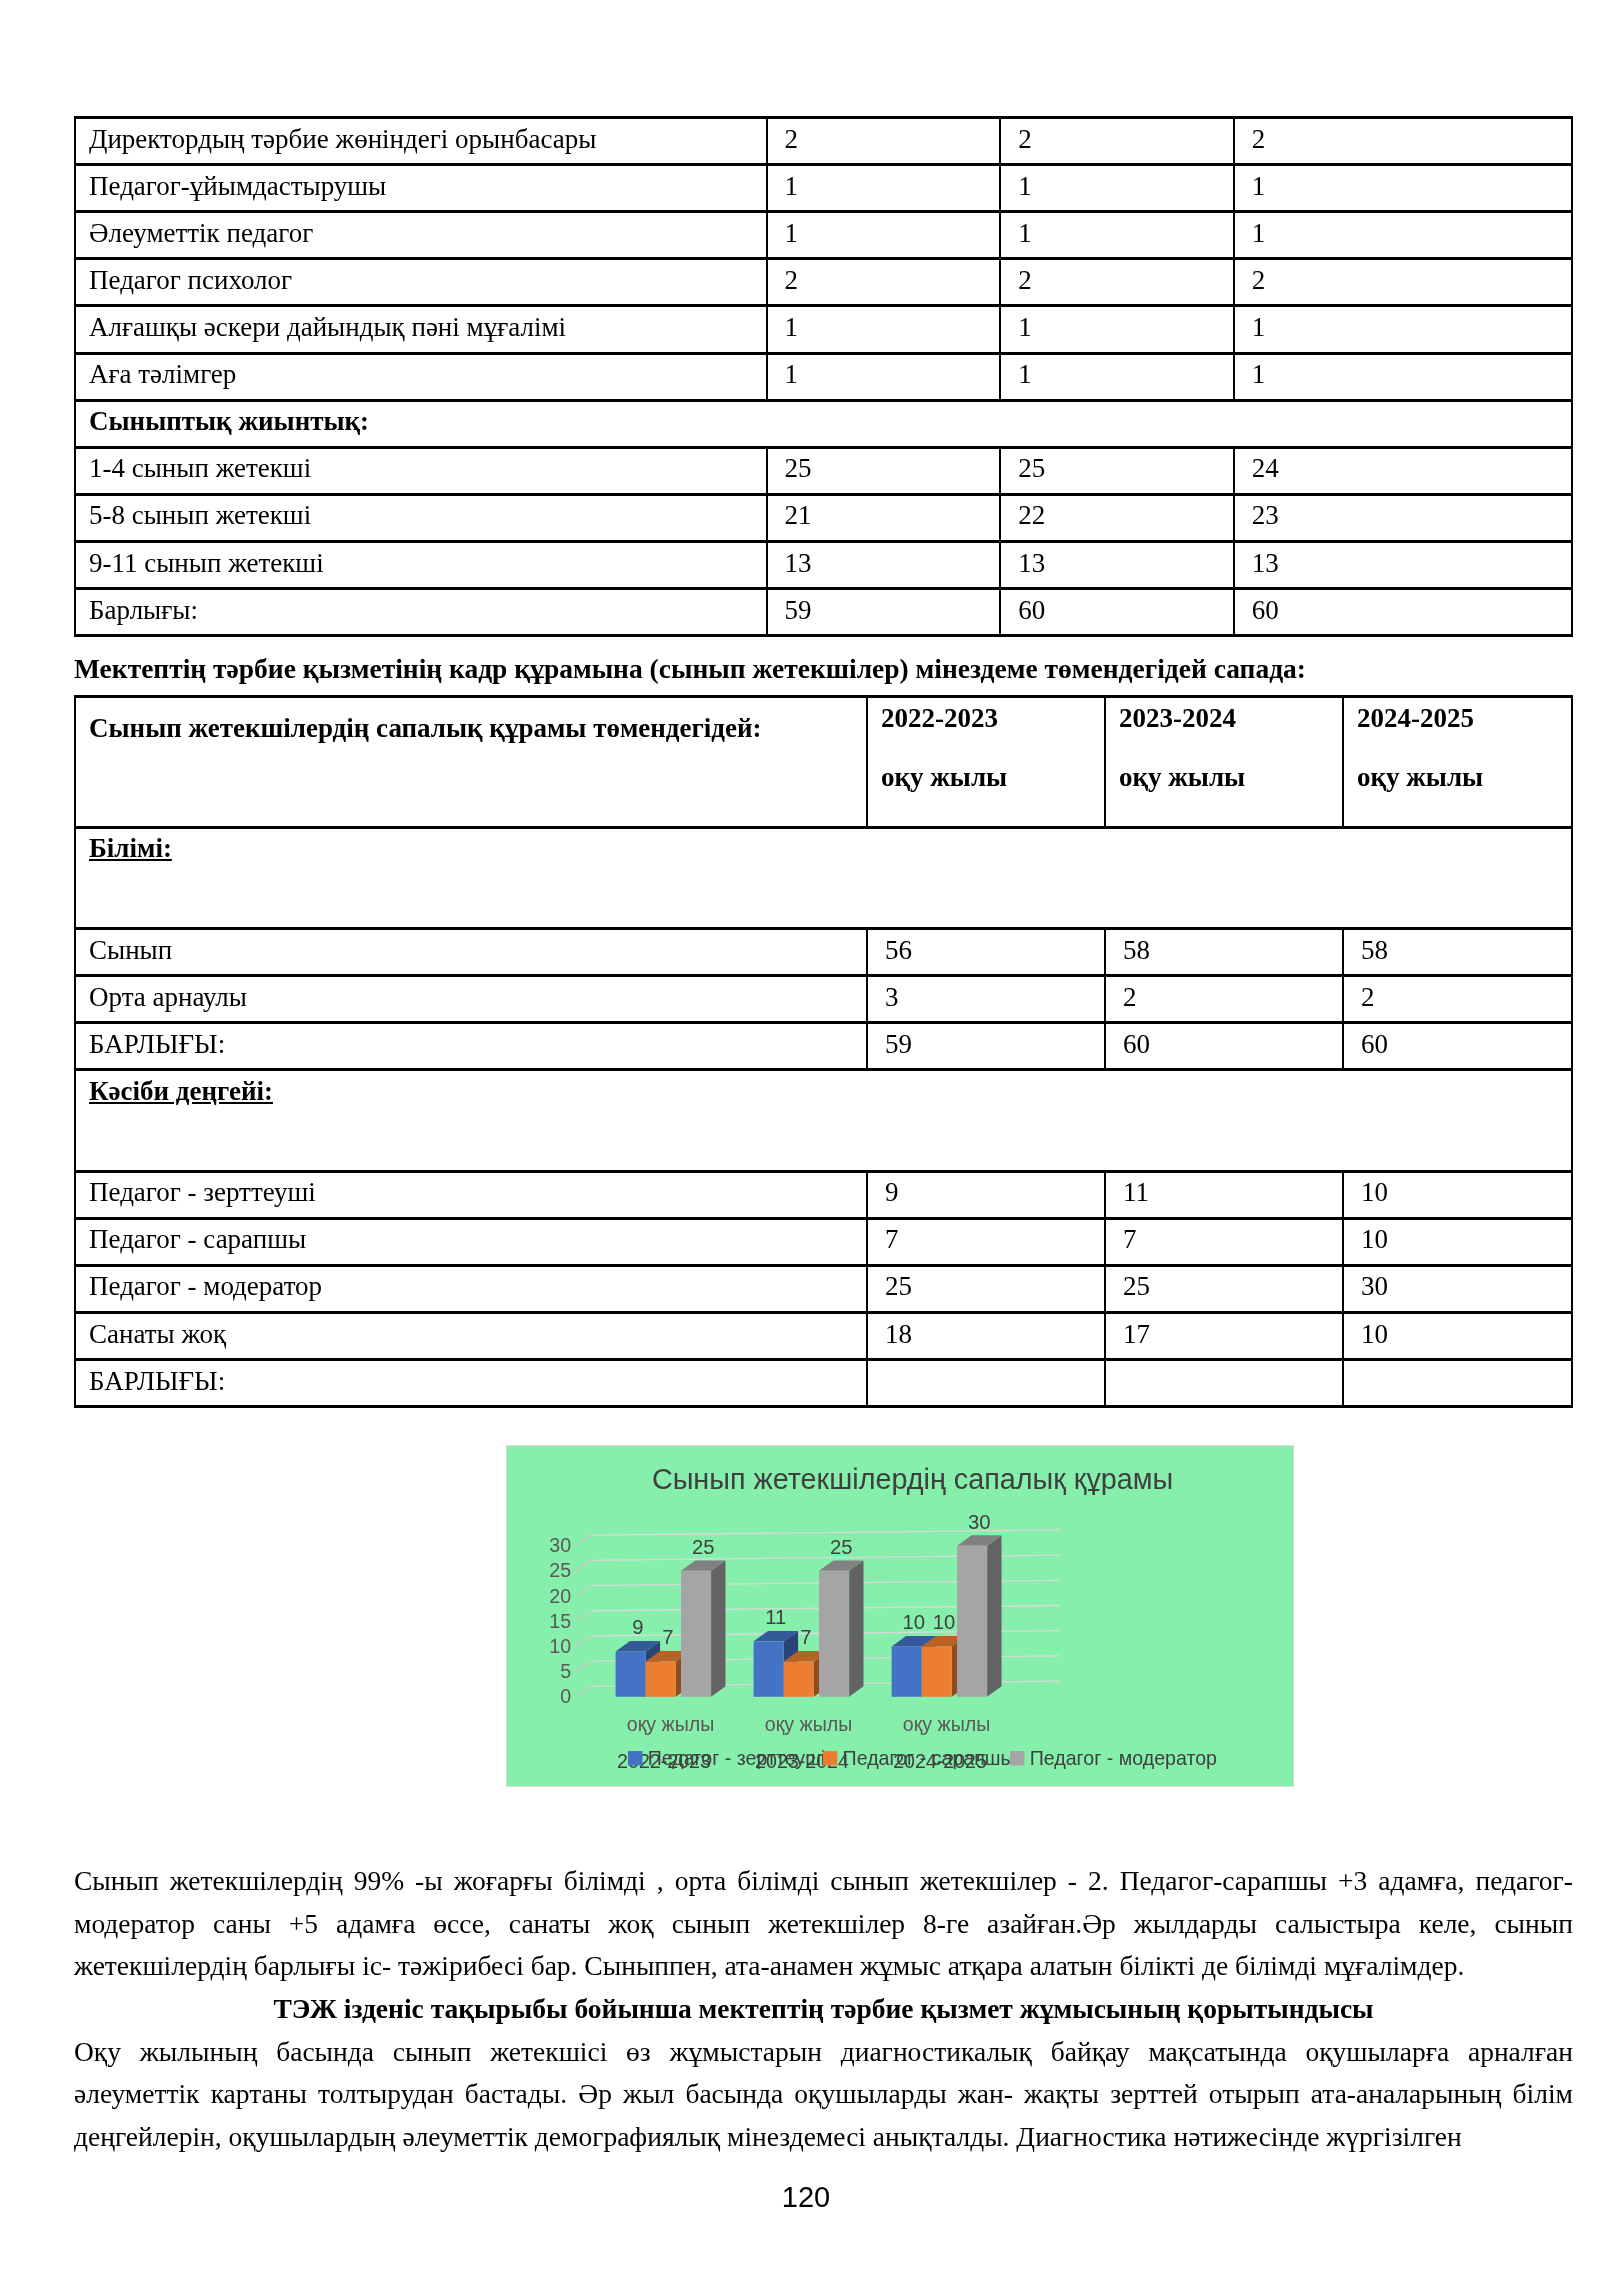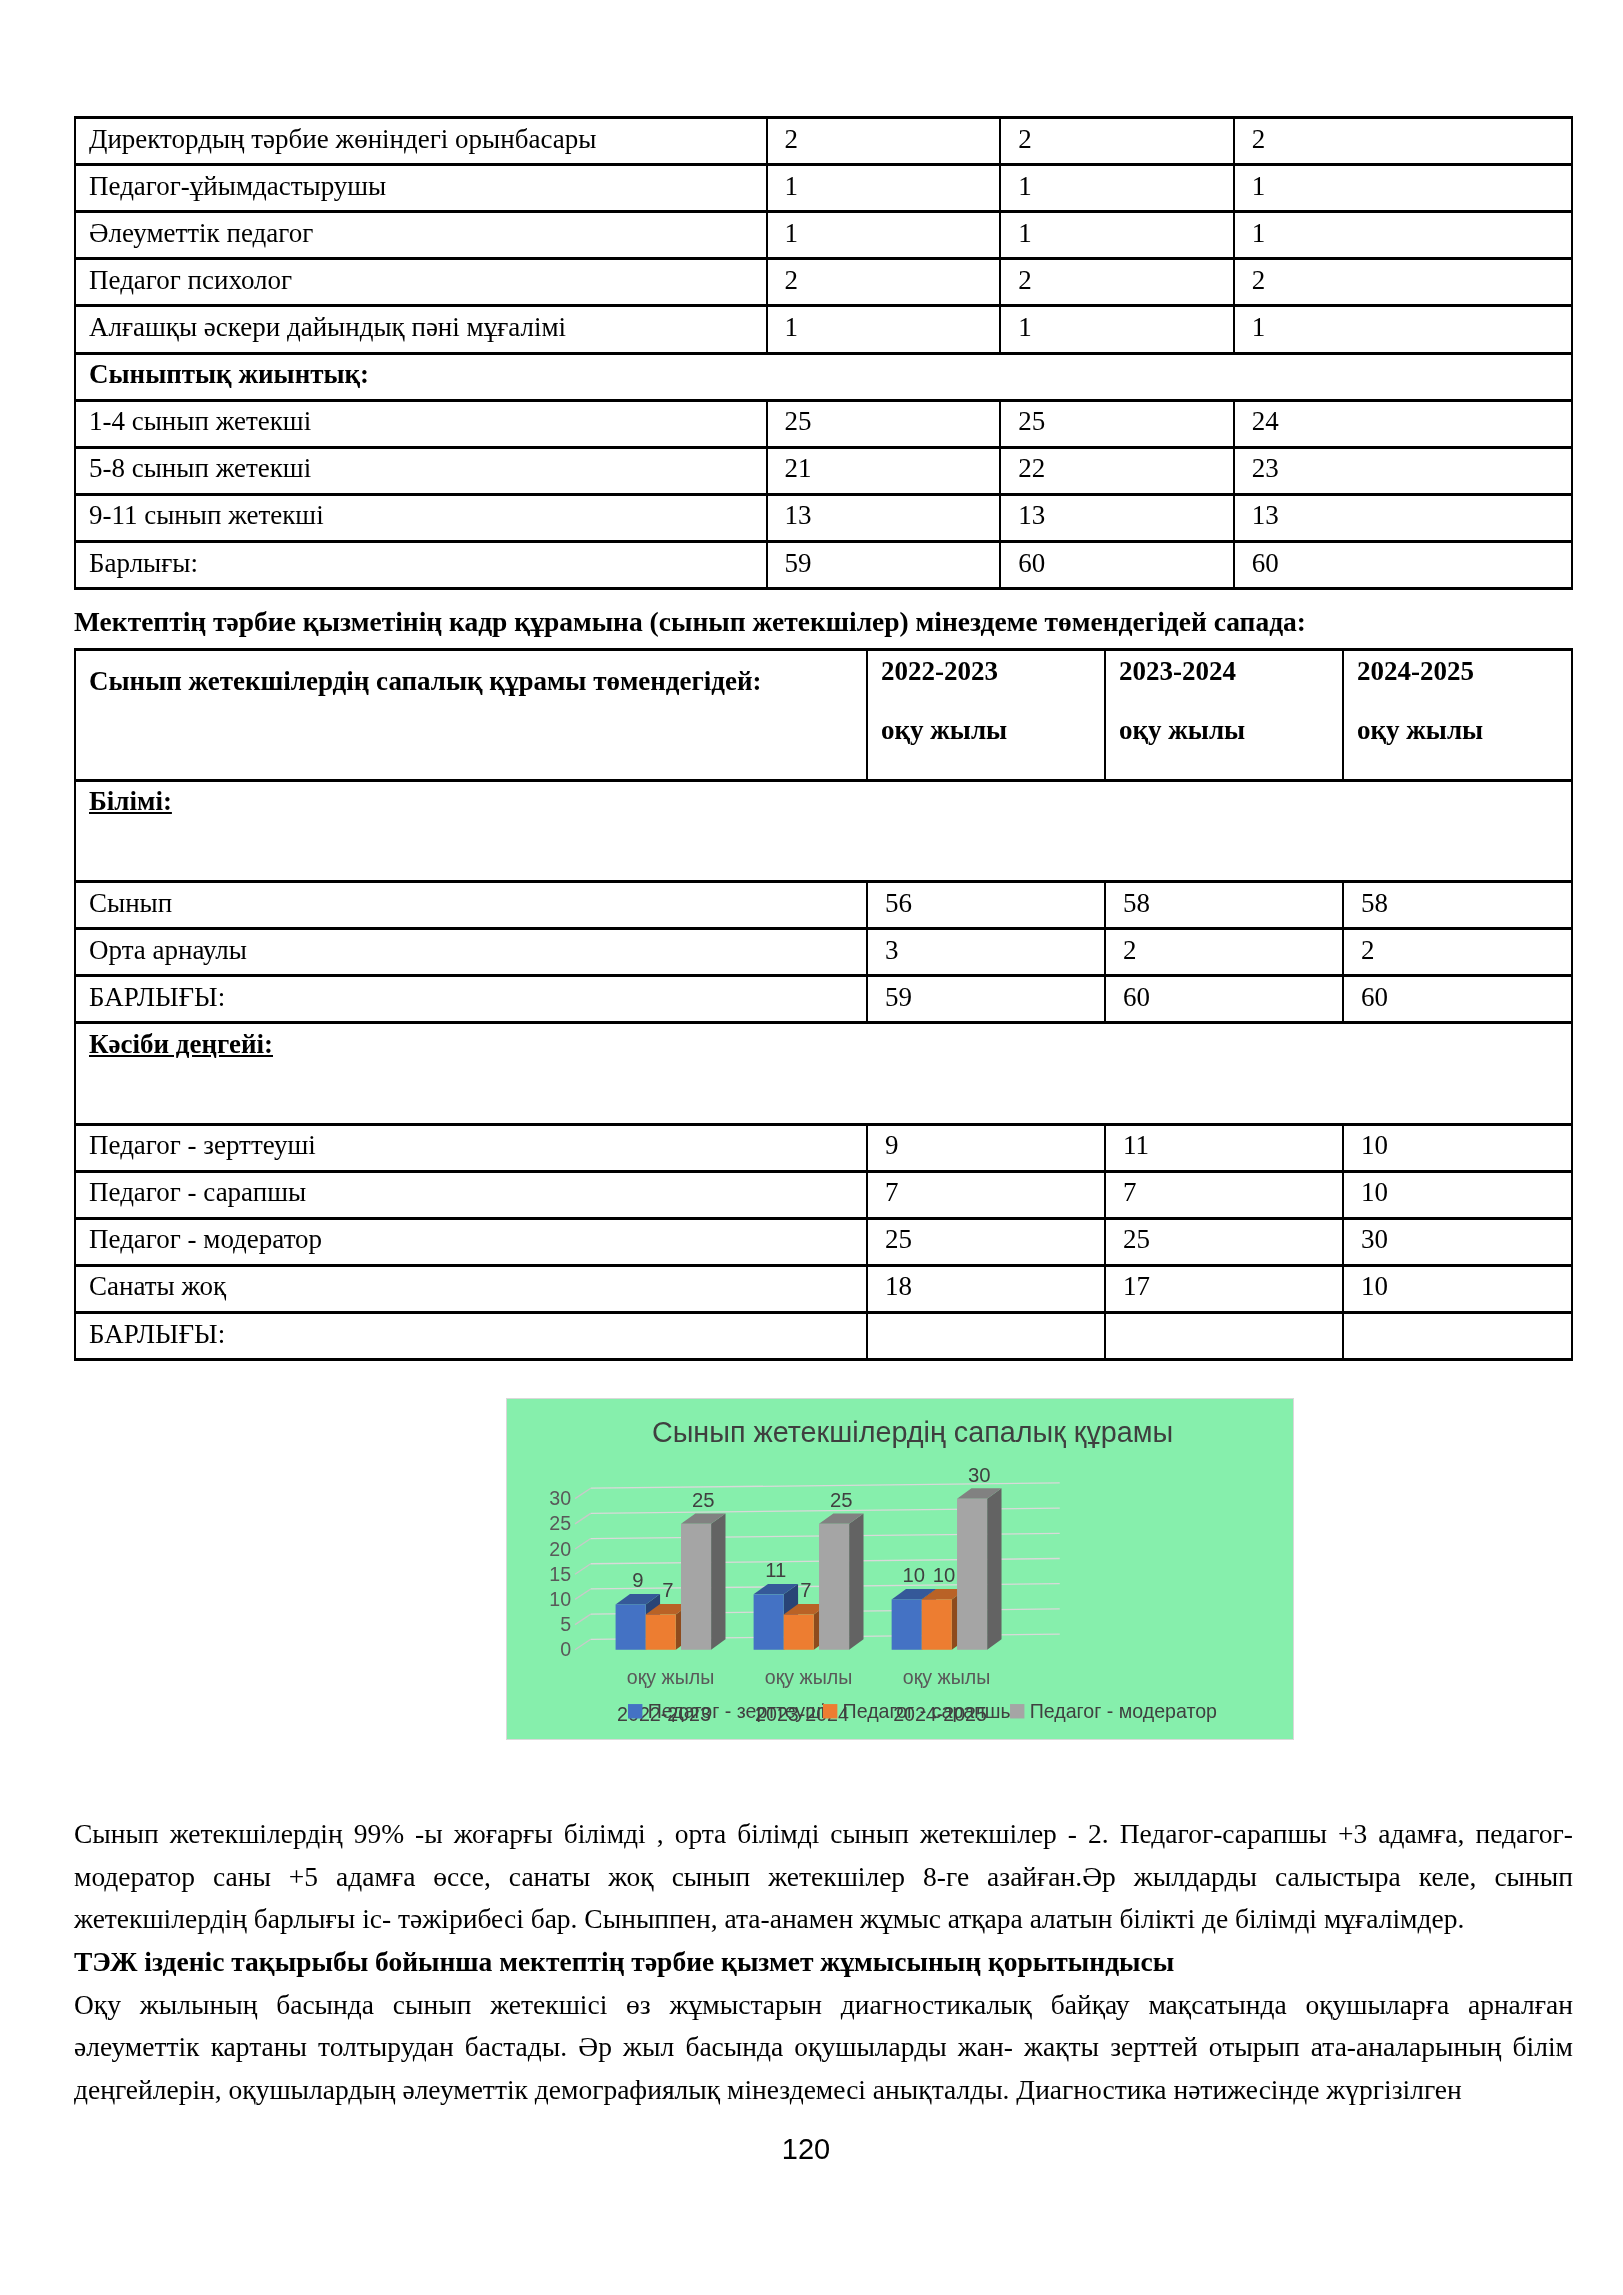--- a/index.html
+++ b/index.html
@@ -24,21 +24,21 @@
 
   p.caption{font-size:27.5px;font-weight:bold;text-align:justify;line-height:1.5;
             margin:10.5px 0 6.5px 0;}
 
   .chart-box{margin:37px 0 0 432px;width:786px;height:340px;
              border:1.3px solid #d9d9d9;background:#86efac;}
   svg text{font-family:"Liberation Sans",sans-serif;}
 
   .text-block{margin-top:73px;}
   .text-block p{font-size:27.5px;line-height:1.55;text-align:justify;margin:0;}
-  .text-block p.bold{font-weight:bold;text-align:left;}
+  .text-block p.bold{font-weight:bold;text-align:center;}
 
   .page-num{text-align:center;margin-top:22px;padding-right:35px;
             font-family:"Liberation Sans",sans-serif;font-size:29px;}
 </style>
 </head>
 <body>
 
 <div class="page">
   <div class="content">
 
@@ -69,20 +69,26 @@
             <td class="val">1</td>
           </tr>
           <tr>
             <td class="lbl">Педагог психолог</td>
             <td class="val">2</td>
             <td class="val">2</td>
             <td class="val">2</td>
           </tr>
           <tr>
             <td class="lbl">Алғашқы әскери дайындық пәні мұғалімі</td>
+            <td class="val">1</td>
+            <td class="val">1</td>
+            <td class="val">1</td>
+          </tr>
+          <tr>
+            <td class="lbl">Аға тәлімгер</td>
             <td class="val">1</td>
             <td class="val">1</td>
             <td class="val">1</td>
           </tr>
           <tr class="merged">
             <td class="lbl" colspan="4">Сыныптық жиынтық:</td>
           </tr>
           <tr>
             <td class="lbl">1-4 сынып жетекші</td>
             <td class="val">25</td>

